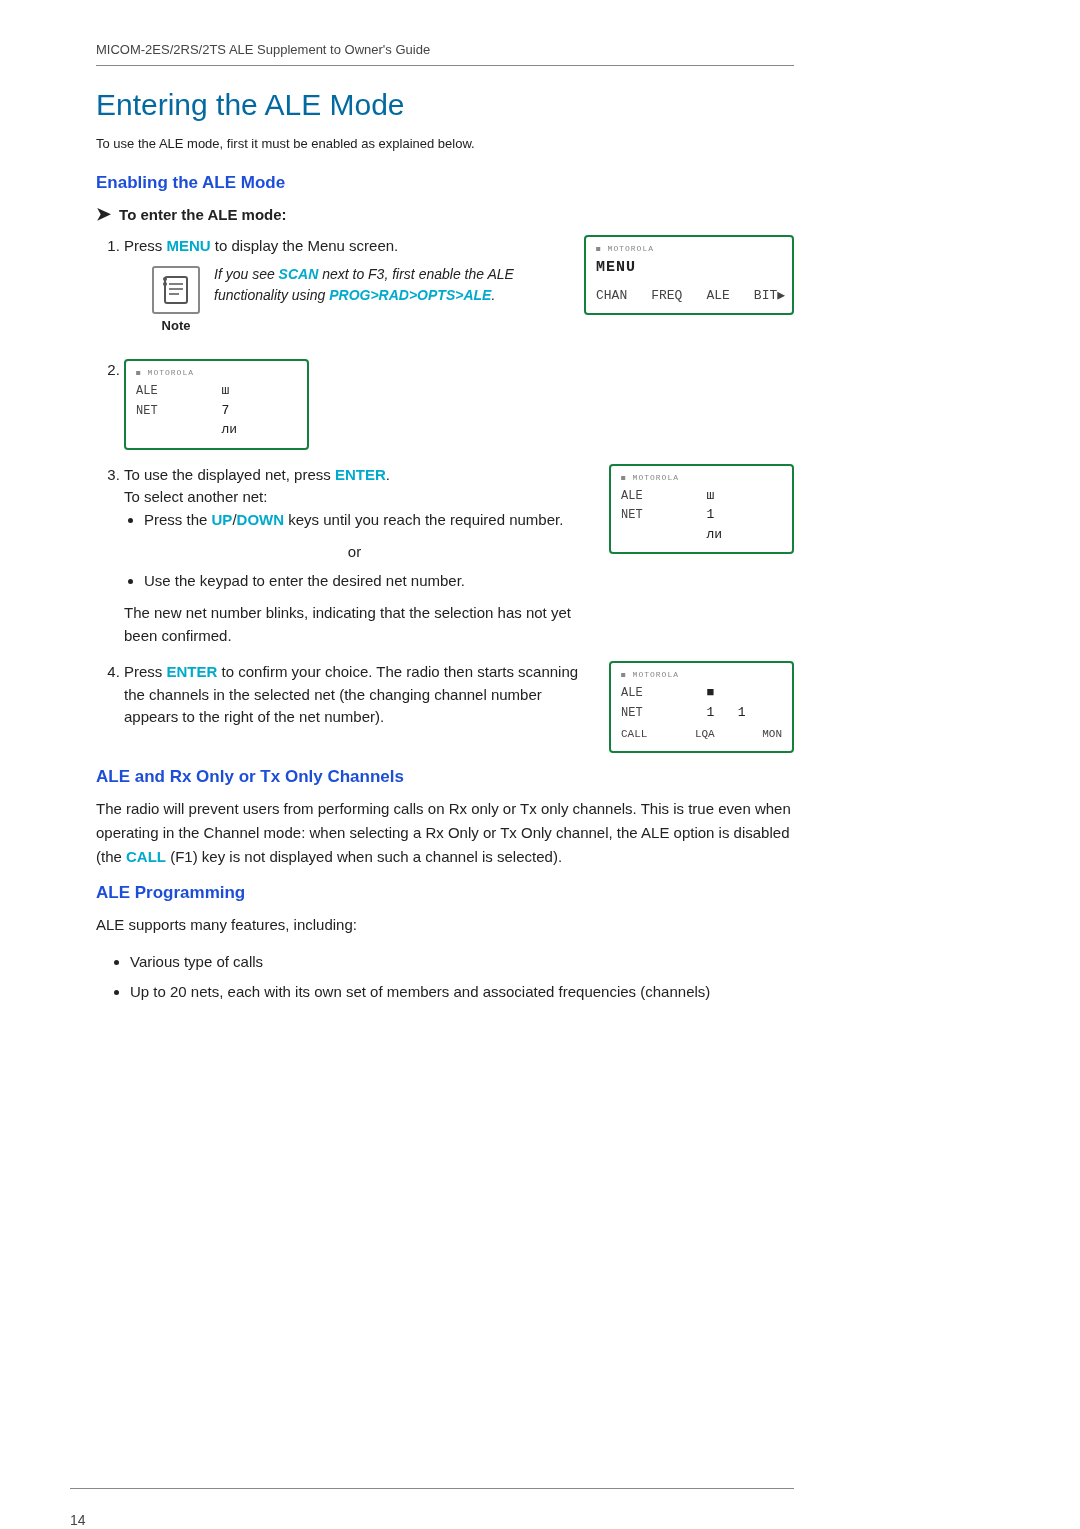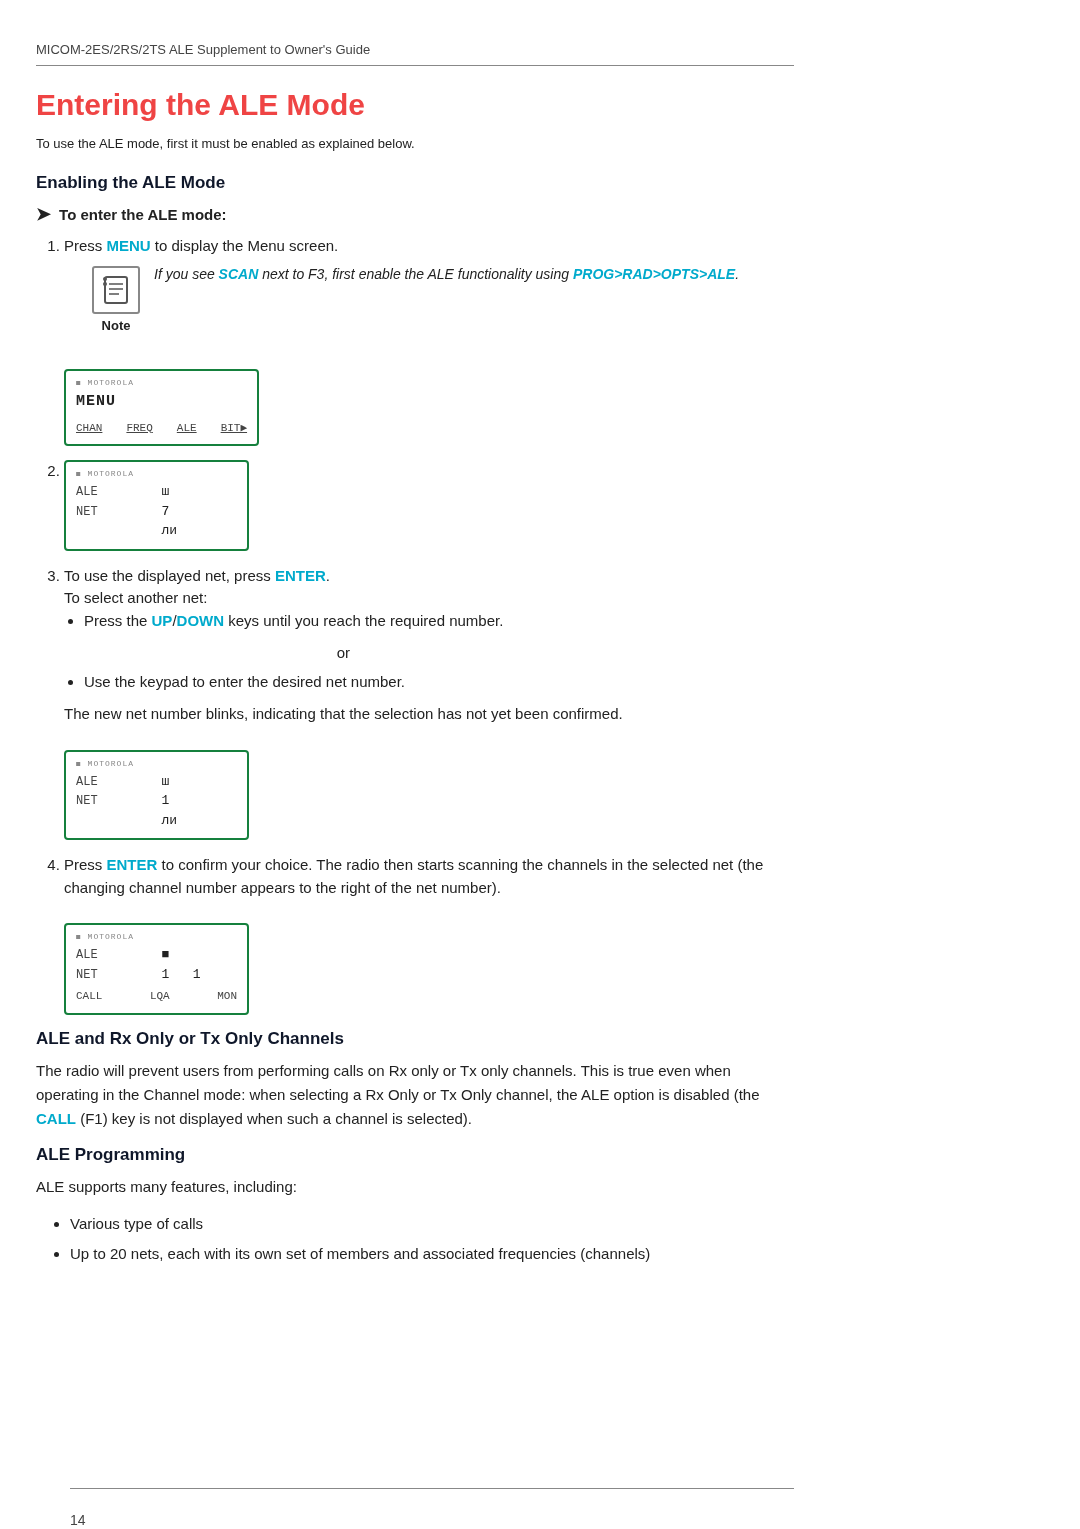--- a/index.html
+++ b/index.html
@@ -8,48 +8,48 @@
       font-family: Arial, Helvetica, sans-serif;
       font-size: 15px;
       color: #222;
       width: 1080px;
       min-height: 1529px;
       padding: 0;
     }
     .page {
       width: 864px;
       min-height: 1529px;
-      padding: 40px 70px 60px 36px;
+      padding: 40px 70px 60px 96px;
       position: relative;
     }
     .header-line {
       border-bottom: 1.5px solid #888;
       padding-bottom: 8px;
       margin-bottom: 22px;
     }
     .header-text {
       font-size: 13px;
       color: #444;
     }
     h1.page-title {
       font-size: 30px;
-      font-weight: bold;
-      color: #ef4444;
+      font-weight: normal;
+      color: #0369a1;
       margin-bottom: 14px;
       margin-top: 6px;
     }
     .intro-text {
       font-size: 13px;
       margin-bottom: 22px;
       color: #222;
     }
     h2.section-heading {
       font-size: 17px;
       font-weight: bold;
-      color: #0f172a;
+      color: #1d4ed8;
       margin-bottom: 10px;
     }
     .step-heading {
       font-size: 15px;
       font-weight: bold;
       margin-bottom: 10px;
       display: flex;
       align-items: center;
       gap: 8px;
     }
@@ -76,21 +76,20 @@
       line-height: 1.5;
       list-style-type: disc;
     }
     .cyan { color: #00aacc; font-weight: bold; }
     .cyan-link { color: #00aacc; font-weight: bold; font-style: italic; }
     .step-row {
       display: flex;
       align-items: flex-start;
       gap: 24px;
       margin-bottom: 6px;
-      flex-direction: column;
     }
     .step-text {
       flex: 1;
     }
     .device-screen {
       background: #fff;
       border: 2px solid #15803d;
       border-radius: 4px;
       min-width: 185px;
       max-width: 210px;
@@ -124,23 +123,22 @@
     }
     .device-screen .menu-title {
       font-size: 15px;
       font-weight: bold;
       letter-spacing: 1px;
       margin-bottom: 6px;
     }
     .device-screen .menu-items {
       display: flex;
       gap: 24px;
-      font-size: 11px;
+      font-size: 13px;
       color: #444;
-      text-decoration: underline;
     }
     .note-box {
       display: flex;
       align-items: flex-start;
       gap: 14px;
       margin: 6px 0 10px 28px;
       background: #fff;
     }
     .note-icon {
       width: 48px;

